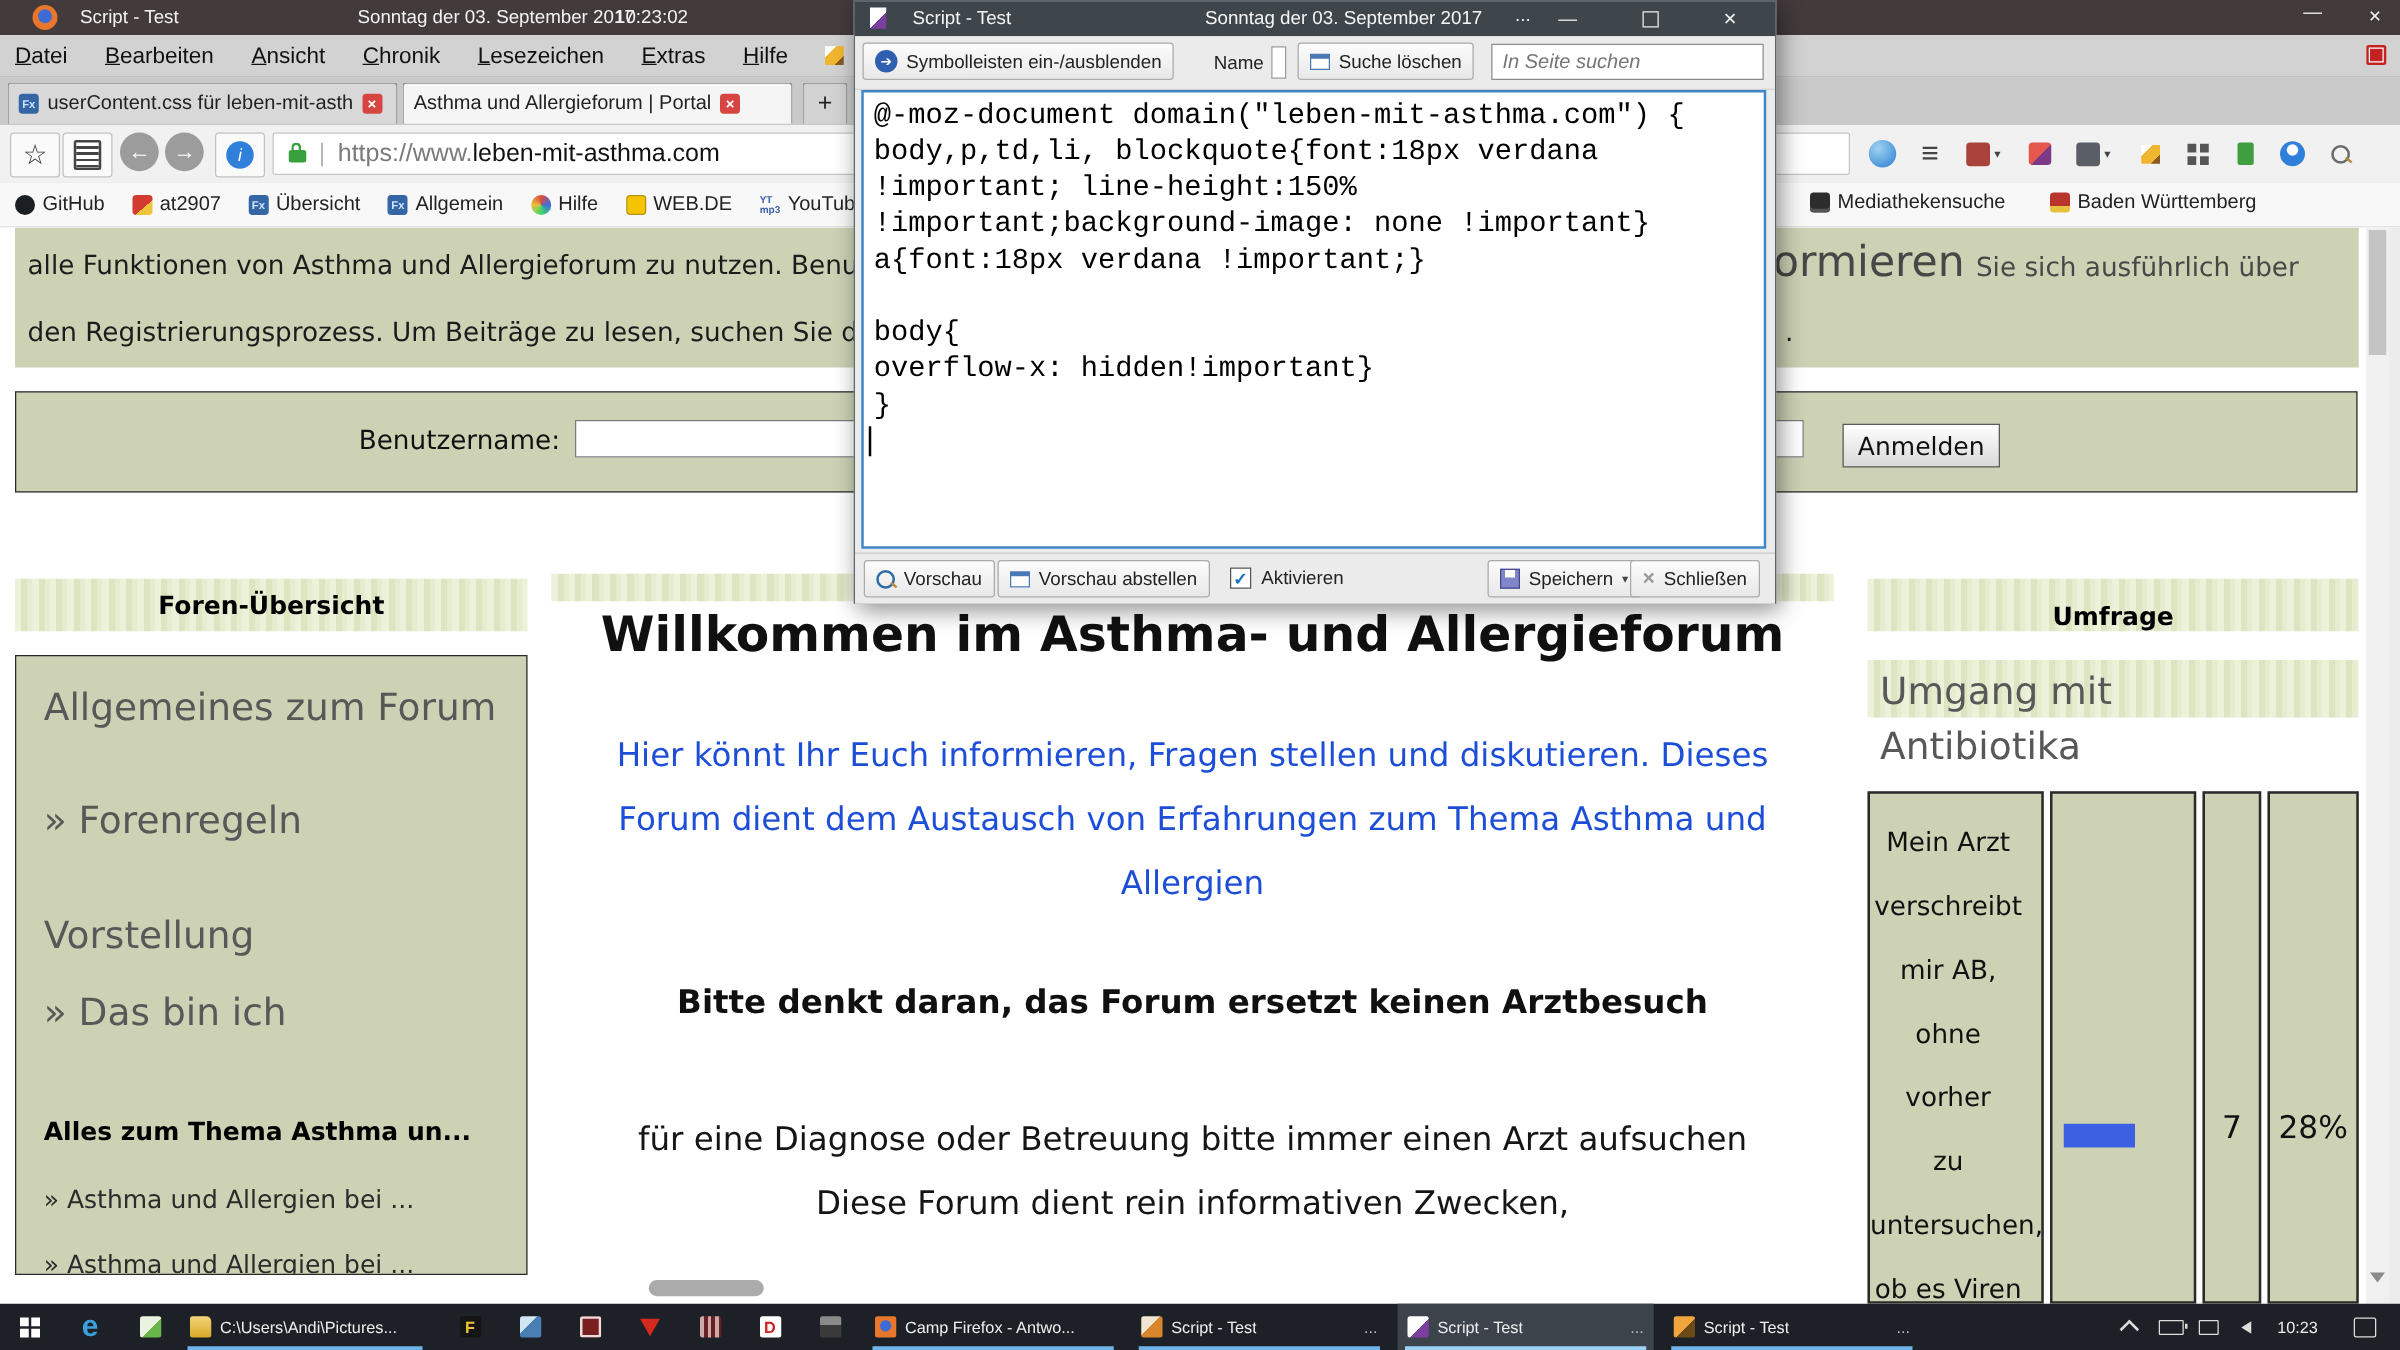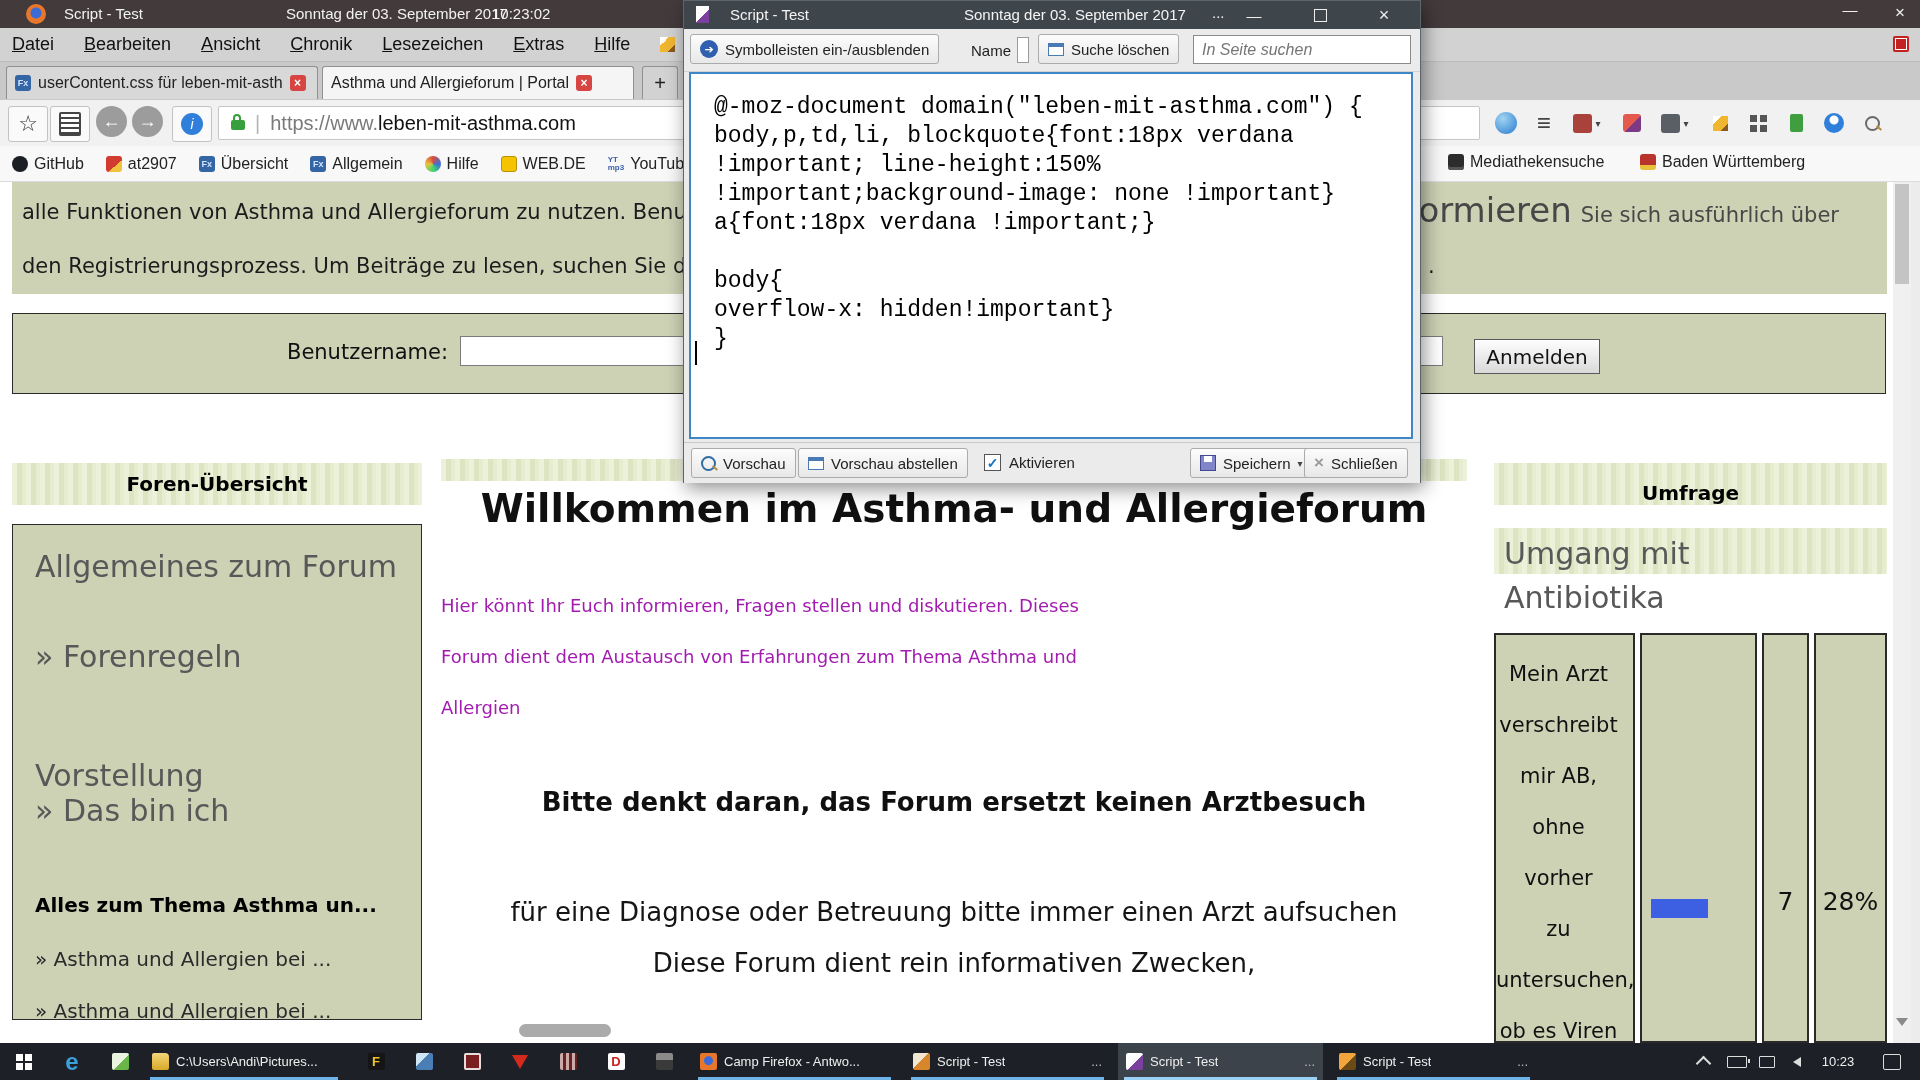--- a/index.html
+++ b/index.html
@@ -56,21 +56,21 @@
   
   #dialog{left:683px;top:0;width:736px;height:481px;background:#ebebeb;border:1px solid #5d646a;
           box-sizing:content-box;box-shadow:3px 5px 18px rgba(0,0,0,.45);z-index:40}
   #dlg-title{position:absolute;left:0;top:0;width:736px;height:28px;background:#3f464b;color:#f4f4f4;font-size:15px}
   .dlg-btn{position:absolute;top:0;height:28px;width:44px;display:flex;align-items:center;justify-content:center;color:#eee}
   .tbarbtn{position:absolute;top:5px;height:30px;border:1px solid #ababab;border-radius:3px;
            background:linear-gradient(#fcfcfc,#e8e8e8);display:flex;align-items:center;gap:7px;padding:0 9px;
            box-sizing:border-box;font-size:15px;color:#222}
   #dlg-editor{position:absolute;left:5px;top:71px;width:724px;height:367px;background:#fff;border:2px solid #3f86c7;
               box-sizing:border-box;overflow:hidden}
-  #dlg-editor pre{margin:15px;padding:4px 8px;font-family:"Liberation Mono",monospace;font-size:23px;line-height:29px;color:#000}
+  #dlg-editor pre{margin:0;padding:4px 8px;font-family:"Liberation Mono",monospace;font-size:23px;line-height:29px;color:#000}
   #caret{position:absolute;left:11px;top:340px;width:2px;height:24px;background:#000}
   #dlg-footer{position:absolute;left:0;top:441px;width:736px;height:40px;background:#ebebeb;border-top:1px solid #c9c9c9}
   .magnifier{width:11px;height:11px;border:2px solid #2e6da4;border-radius:50%;position:relative}
   .magnifier::after{content:"";position:absolute;left:9px;top:9px;width:6px;height:2px;background:#b58a3c;transform:rotate(40deg)}
   .winicon{width:16px;height:13px;background:#fff;border:1px solid #4a7ab5;box-sizing:border-box;border-top:4px solid #4a7ab5}
   .chk{width:17px;height:17px;background:#fff;border:1px solid #555;display:flex;align-items:center;justify-content:center;
        font-size:14px;font-weight:bold;color:#1a74bc;box-sizing:border-box}
   .floppy{width:16px;height:16px;background:#8186c9;border:1px solid #44498f;box-sizing:border-box;position:relative}
   .floppy::before{content:"";position:absolute;left:3px;top:0;width:8px;height:6px;background:#fff}
   .graycross{color:#9a9a9a;font-weight:bold;font-size:17px}
@@ -248,30 +248,30 @@
 
   <div class="abs sage" style="left:12px;top:131px;width:1874px;height:81px;border:1px solid #2a2a2a;box-sizing:border-box">
     <span class="abs page-font" style="left:235px;top:26px;width:200px;text-align:right;font-size:21px;color:#111">Benutzername:</span>
     <input class="abs txt" type="text" style="left: 447px; top: 22px; width: 400px;">
     <input class="abs txt" type="password" style="left: 1328px; top: 22px; width: 102px;">
     <div class="abs" id="anmelden" style="left:1461px;top:25px;width:124px;height:33px">Anmelden</div>
   </div>
   <div class="abs sage" style="left:12px;top:342px;width:410px;height:496px;border:1px solid #2a2a2a;box-sizing:border-box;overflow:hidden">
     <div class="abs biggray" style="left:22px;top:16px;width:370px;line-height:51px">Allgemeines zum Forum</div>
     <div class="abs biggray" style="left:22px;top:114px">» Forenregeln</div>
-    <div class="abs biggray" style="left:22px;top:233px">Vorstellung</div>
+    <div class="abs biggray" style="left:22px;top:206px">Vorstellung</div>
     <div class="abs biggray" style="left:22px;top:268px">» Das bin ich</div>
     <div class="abs page-font" style="left:22px;top:368px;font-size:20px;font-weight:bold;color:#000">Alles zum Thema Asthma un...</div>
     <div class="abs smolink" style="left:22px;top:422px">» Asthma und Allergien bei ...</div>
     <div class="abs smolink" style="left:22px;top:474px">» Asthma und Allergien bei ...</div>
   </div>
 
   <div class="abs band" style="left:441px;top:277px;width:1026px;height:22px"></div>
   <div class="abs page-font" style="left:441px;top:304px;width:1026px;text-align:center;font-size:39px;font-weight:bold;color:#101010">Willkommen im Asthma- und Allergieforum</div>
-  <div class="abs page-font" style="left:441px;top:398px;width:1026px;text-align:left;font-size:18px;line-height:51px;color:#a21caf">
+  <div class="abs page-font" style="left:441px;top:398px;width:1026px;text-align:center;font-size:26px;line-height:51px;color:#1d4ed8">
     <div>Hier könnt Ihr Euch informieren, Fragen stellen und diskutieren. Dieses</div>
     <div>Forum dient dem Austausch von Erfahrungen zum Thema Asthma und</div>
     <div>Allergien</div>
   </div>
   <div class="abs page-font" style="left:441px;top:605px;width:1026px;text-align:center;font-size:26px;font-weight:bold;color:#101010">Bitte denkt daran, das Forum ersetzt keinen Arztbesuch</div>
   <div class="abs page-font" style="left:441px;top:705px;width:1026px;text-align:center;font-size:26px;line-height:51px;color:#151515">
     <div>für eine Diagnose oder Betreuung bitte immer einen Arzt aufsuchen</div>
     <div>Diese Forum dient rein informativen Zwecken,</div>
   </div>
   <div class="abs" style="left:519px;top:842px;width:92px;height:13px;background:#ababab;border-radius:7px"></div>

